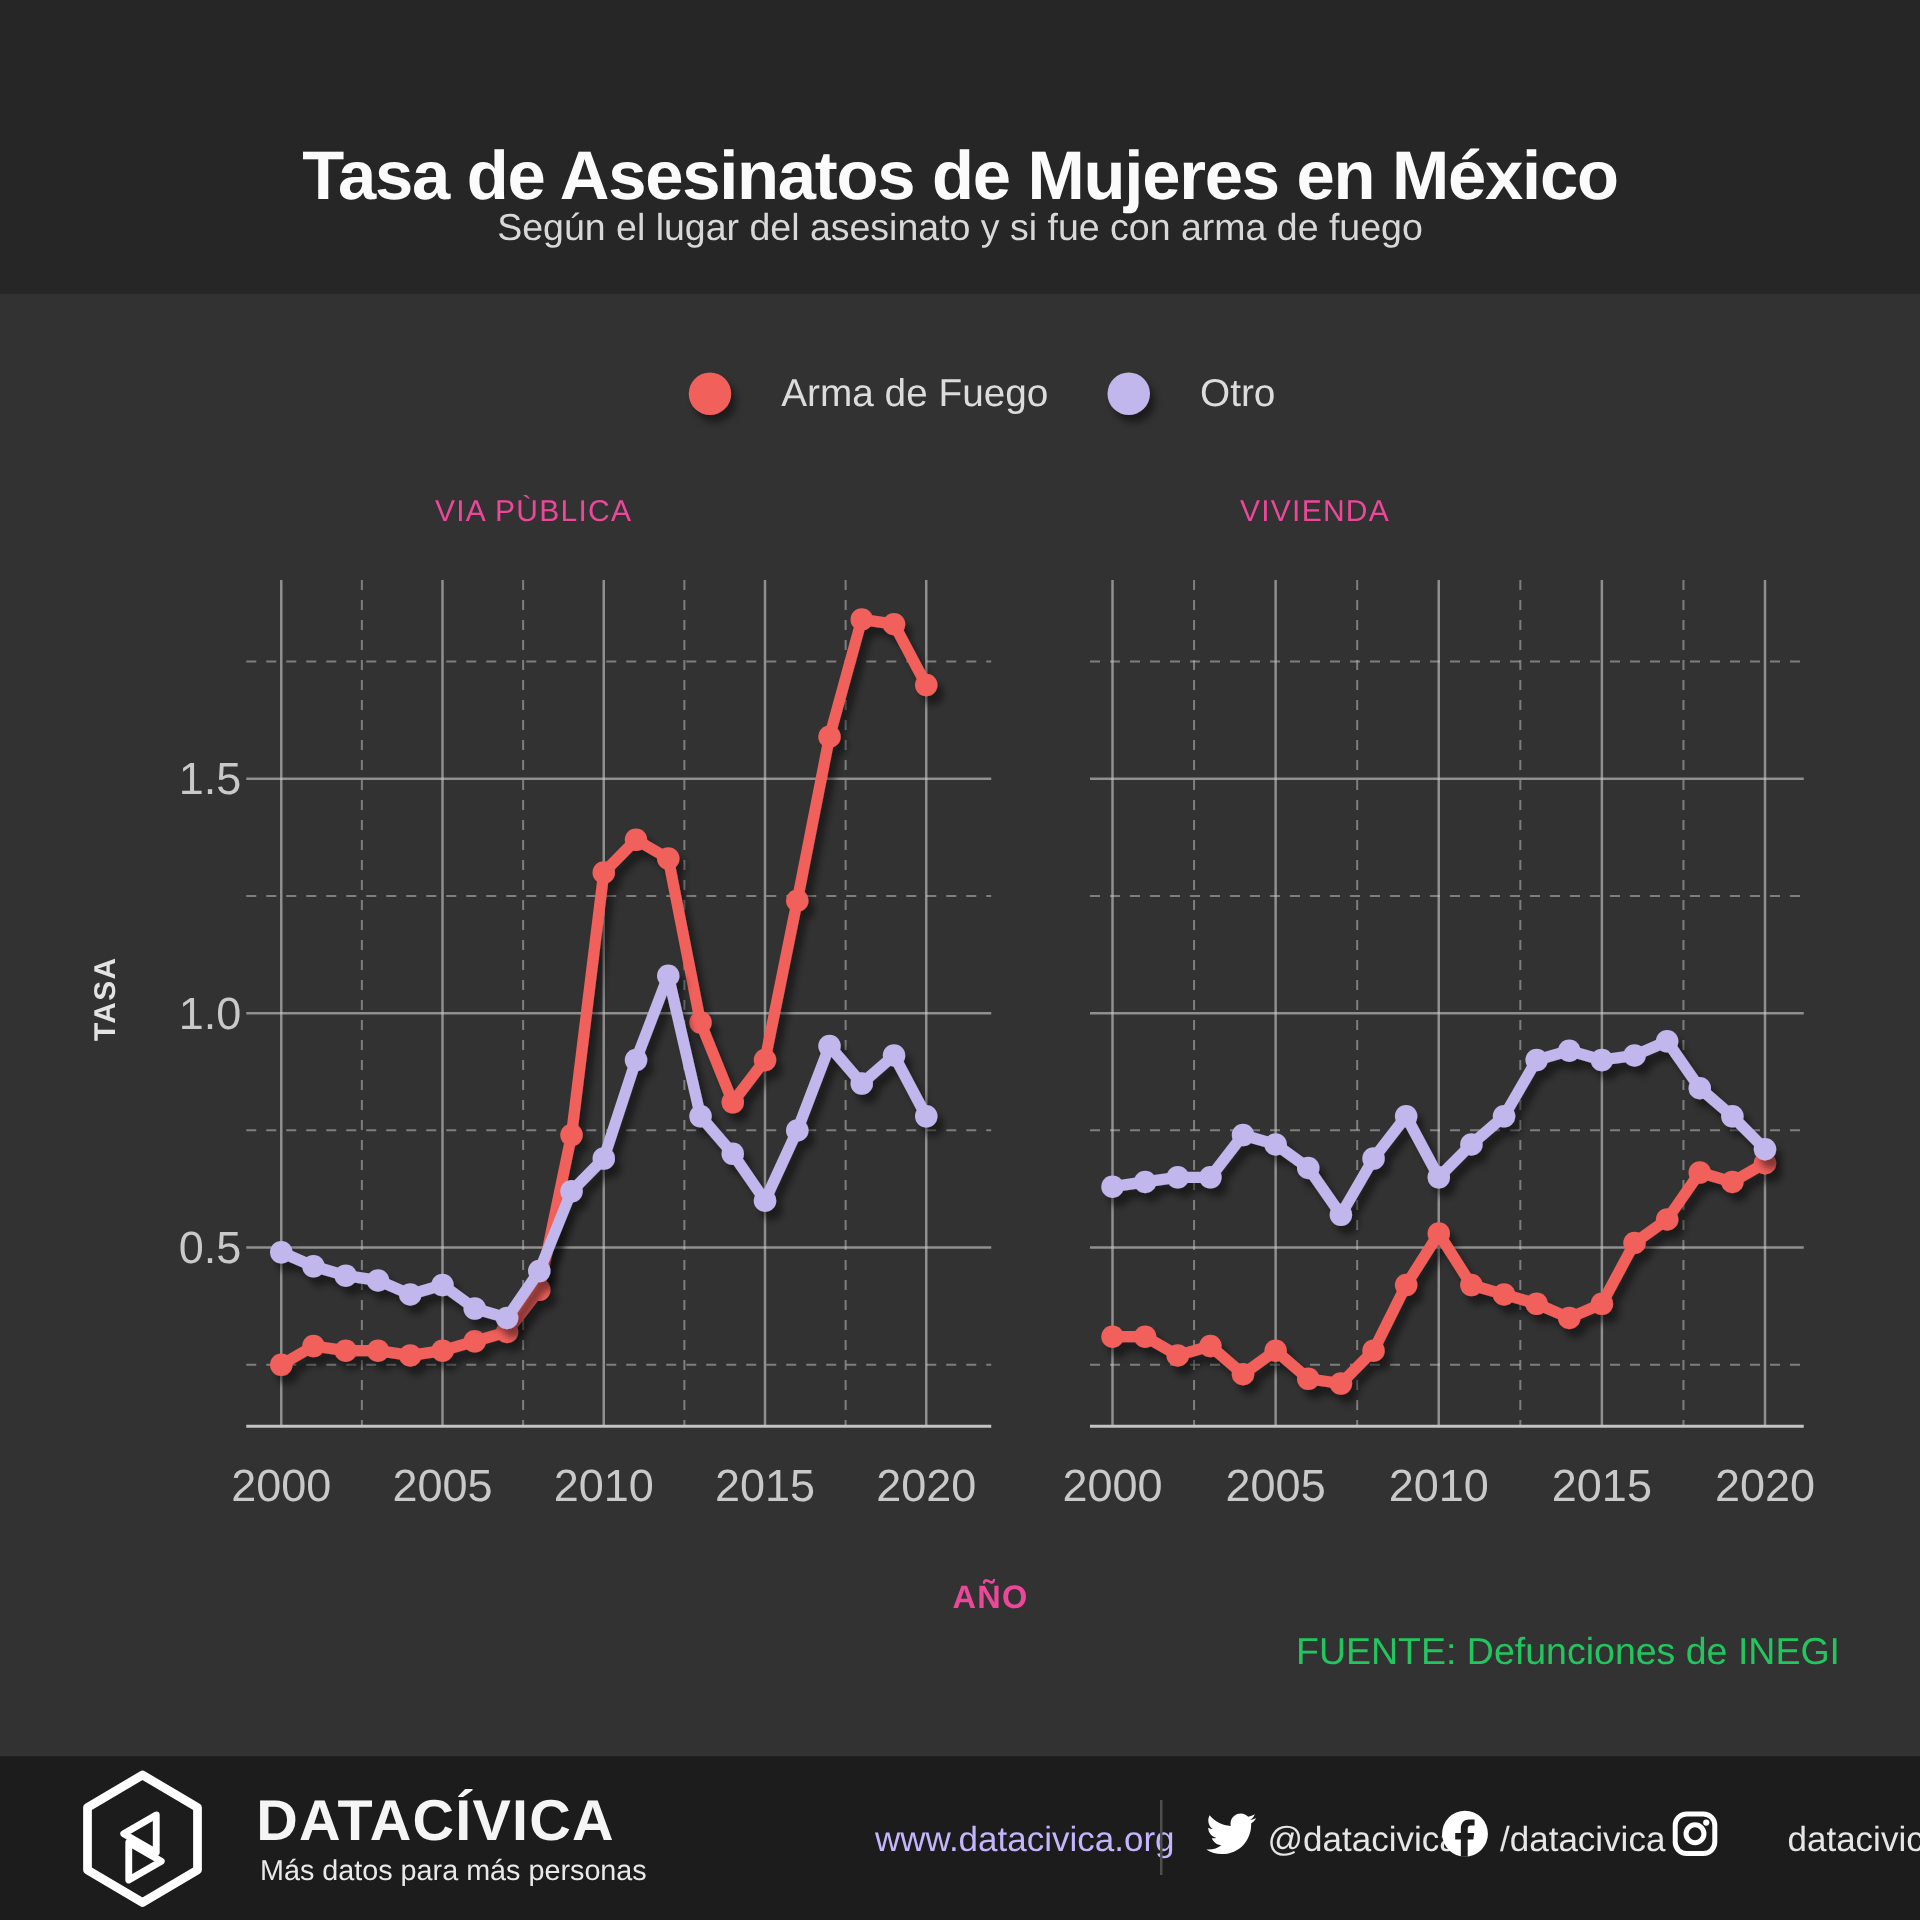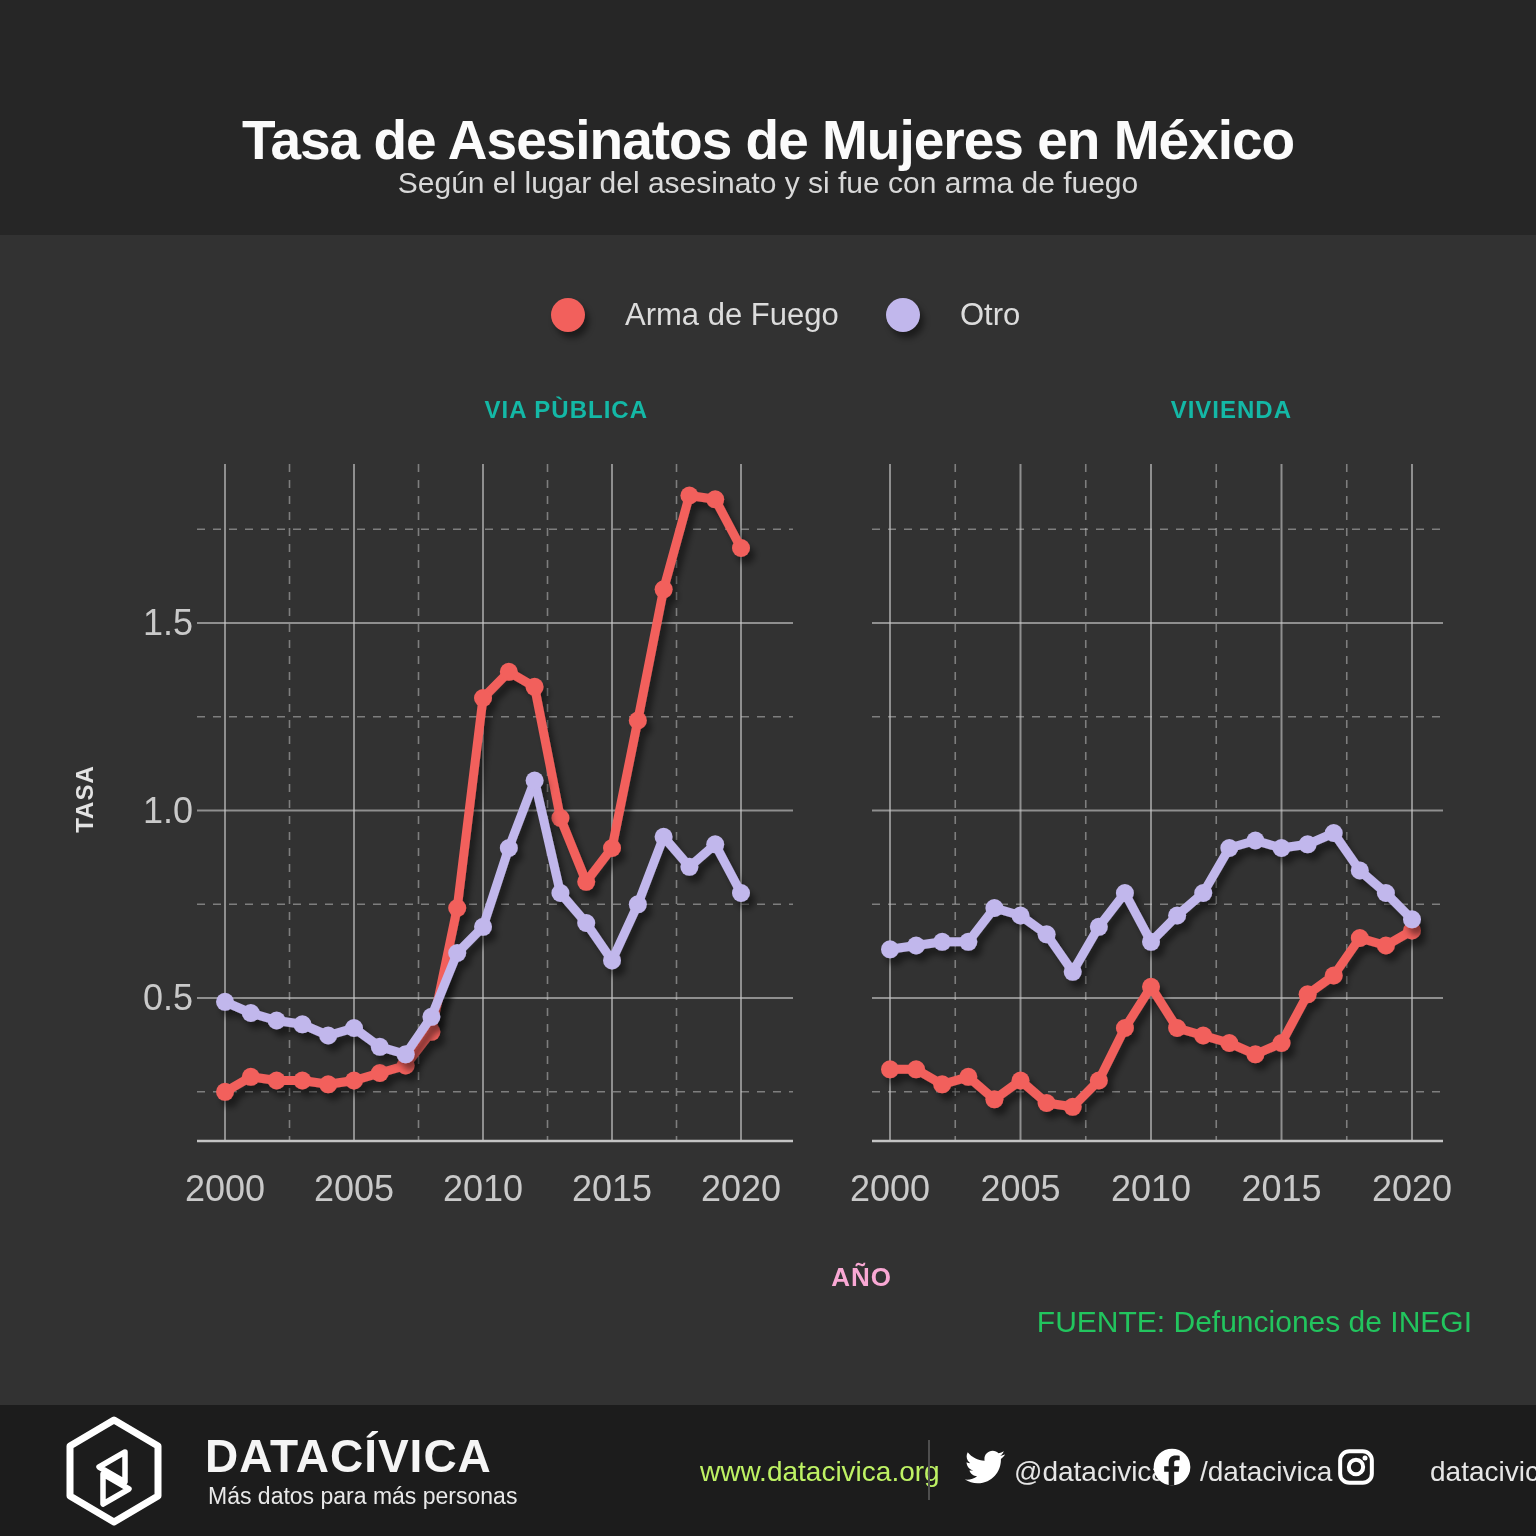--- a/index.html
+++ b/index.html
@@ -7,37 +7,37 @@
           font-family:"Liberation Sans","DejaVu Sans",sans-serif;background:#323232;}
   .band-top{position:absolute;left:0;top:0;width:1536px;height:235px;background:#262626;}
   .band-footer{position:absolute;left:0;top:1405px;width:1536px;height:131px;background:#1c1c1c;}
   .title{position:absolute;left:0;top:80px;width:1536px;text-align:center;
          font-size:55px;font-weight:bold;color:#fbfbfb;letter-spacing:-1px;margin-top:28px;}
   .subtitle{position:absolute;left:0;top:166px;width:1536px;text-align:center;
          font-size:30px;color:#d8d8d8;}
   .legend-item{position:absolute;top:297px;display:flex;align-items:center;gap:40px;
          font-size:31px;color:#dcdcdc;}
   .legend-dot{width:34px;height:34px;border-radius:50%;box-shadow:4px 6px 6px rgba(0,0,0,.45);}
-  .facet-title{position:absolute;top:396px;width:300px;text-align:right;
-         font-size:24px;font-weight:bold;color:#14b8a6;letter-spacing:1px;}
+  .facet-title{position:absolute;top:396px;width:300px;text-align:left;
+         font-size:24px;font-weight:normal;color:#ec4899;letter-spacing:1px;}
   #chart-svg{position:absolute;left:0;top:0;}
   .y-tick{position:absolute;width:80px;text-align:right;font-size:36px;color:#c9c9c9;}
   .x-tick{position:absolute;width:140px;text-align:center;font-size:36px;color:#c9c9c9;}
   .y-axis-label{position:absolute;left:23px;top:785px;width:124px;text-align:center;
          font-size:24px;font-weight:bold;color:#e3e3e3;letter-spacing:1px;
          transform:rotate(-90deg);}
-  .x-axis-label{position:absolute;left:732px;top:1262px;width:160px;text-align:right;
-         font-size:26px;font-weight:bold;color:#f9a8d4;letter-spacing:1px;}
+  .x-axis-label{position:absolute;left:762px;top:1262px;width:160px;text-align:left;
+         font-size:26px;font-weight:bold;color:#ec4899;letter-spacing:1px;}
   .source{position:absolute;left:900px;top:1305px;width:572px;text-align:right;
          font-size:30px;color:#22c55e;}
   .logo-text{position:absolute;left:205px;top:1429px;font-size:46px;font-weight:bold;
          color:#f5f5f5;letter-spacing:1px;}
   .logo-tagline{position:absolute;left:208px;top:1483px;font-size:23px;color:#e9e9e9;}
   .footer-url{position:absolute;left:700px;top:1456px;width:215px;
-         font-size:28px;color:#bef264;}
+         font-size:28px;color:#c4b5fd;}
   .footer-divider{position:absolute;left:928px;top:1440px;width:2px;height:60px;background:#4e4e4e;}
   .social{position:absolute;top:1456px;font-size:28px;color:#e6e6e6;}
   .social-icon{position:absolute;top:1447px;}
 </style>
 </head>
 <body>
 
 <div id="canvas">
 
   <div class="band-top"></div>

